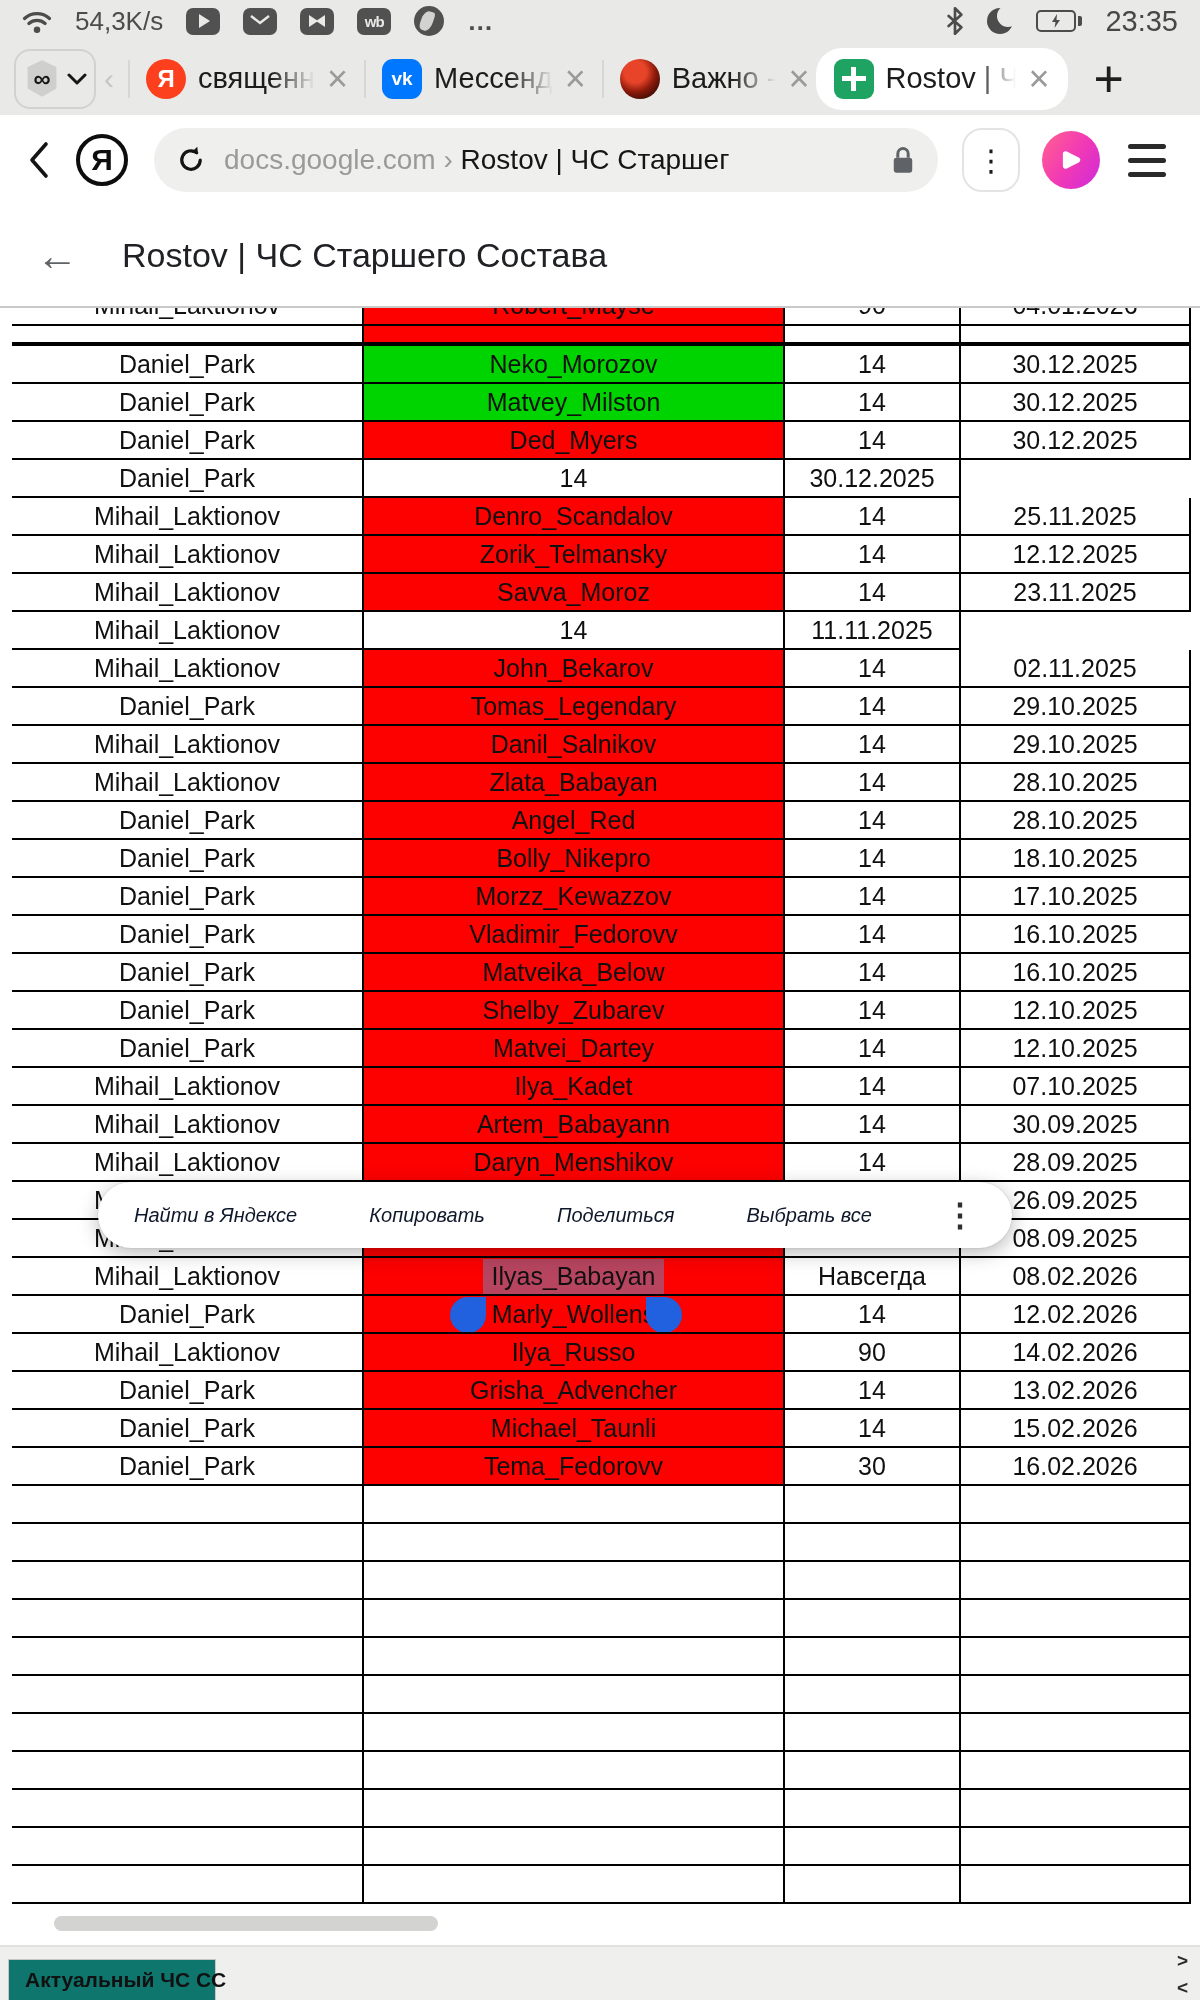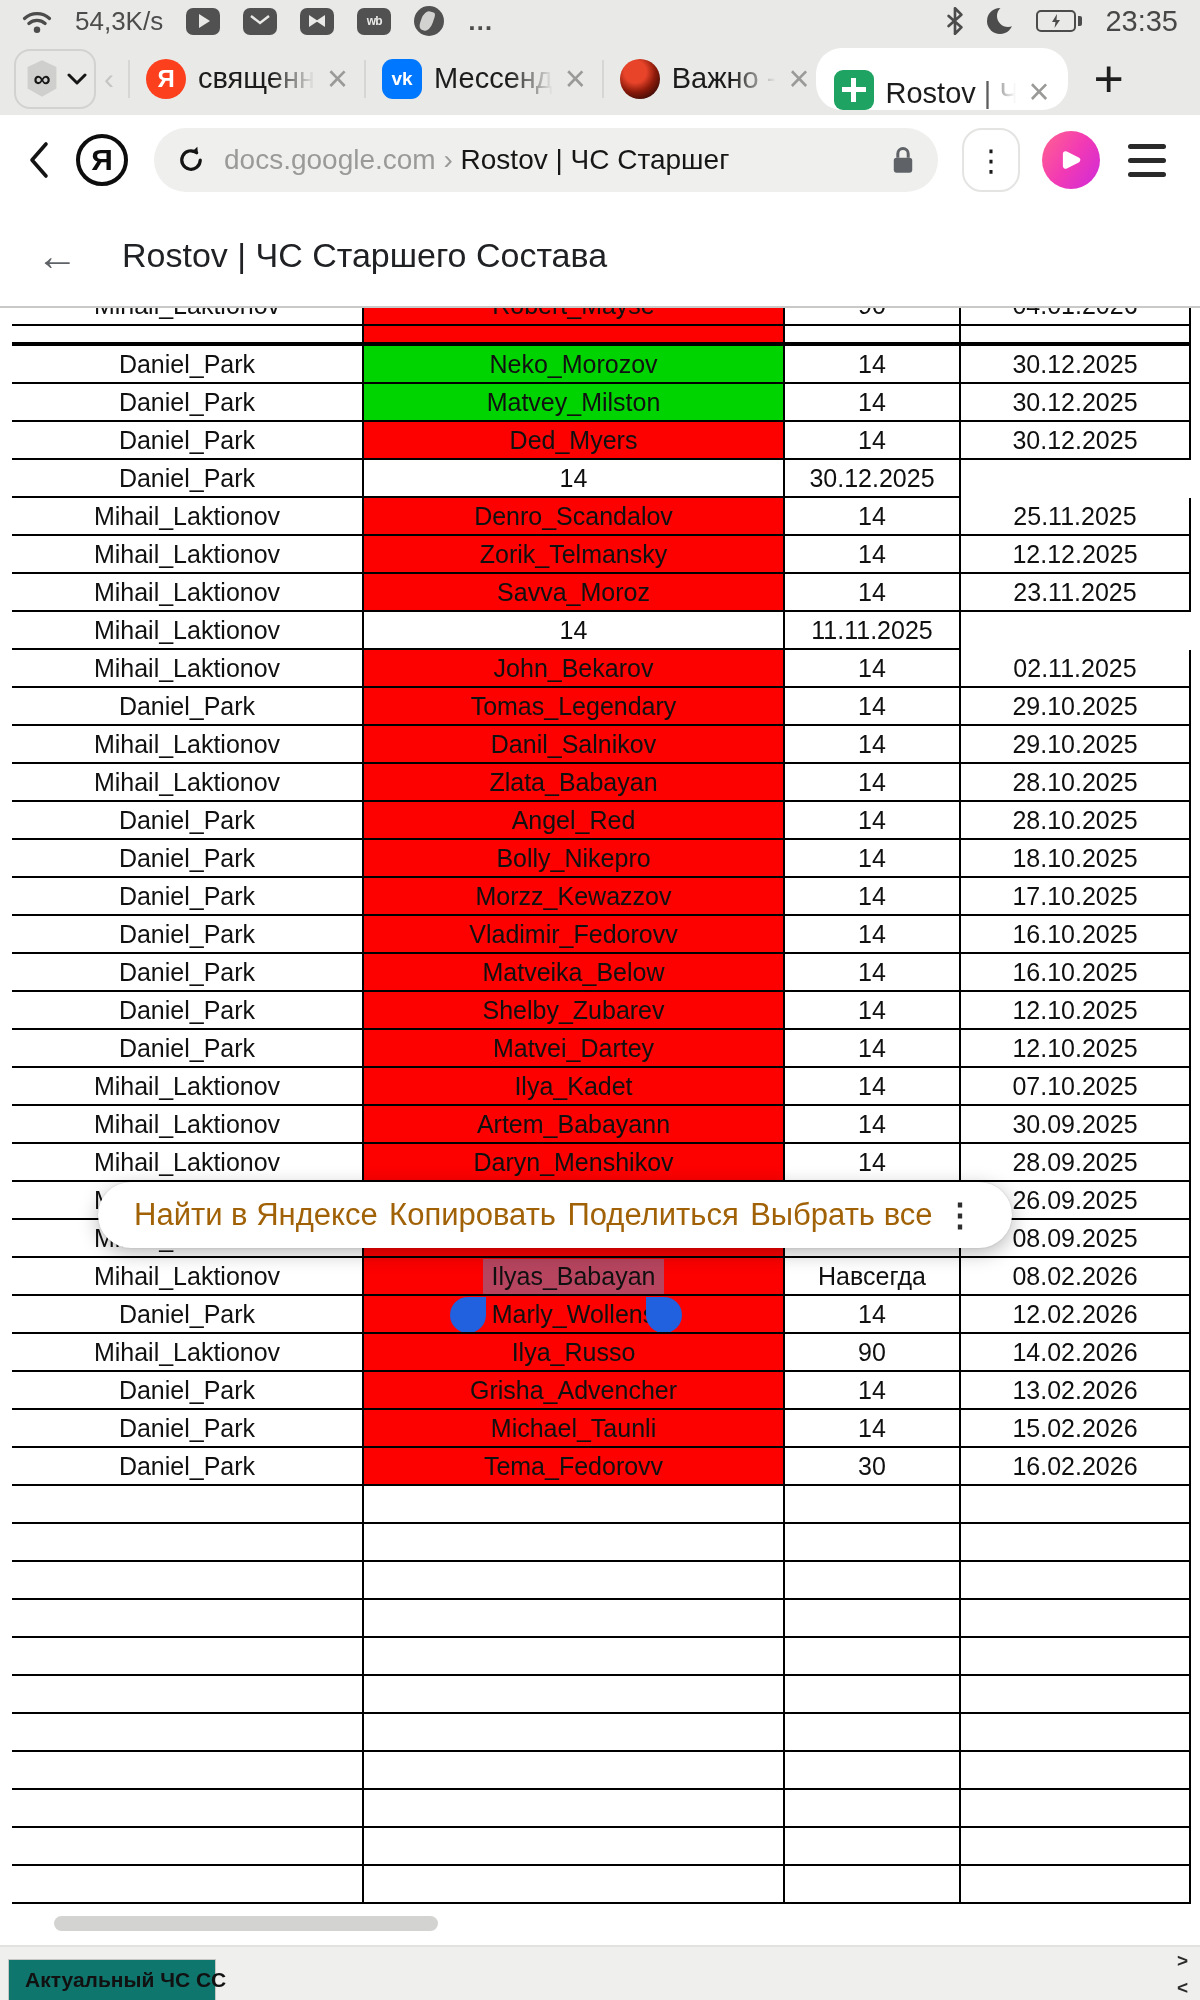--- a/index.html
+++ b/index.html
@@ -18,21 +18,21 @@
   .sb-group{ display:flex; align-items:center; gap:23px; }
   .sb-text{ font-size:26px; color:#4c4c4c; }
   .sb-time{ font-size:29px; color:#474747; }
   .appico{ width:34px; height:27px; border-radius:7px; background:#515151;
     display:flex; align-items:center; justify-content:center; }
   .appico.round{ width:30px; height:30px; border-radius:50%; position:relative; overflow:hidden;}
   .appico.round::after{ content:""; position:absolute; left:7px; top:5px; width:12px; height:20px;
     background:#e9e9e7; border-radius:50% 20% 50% 30%; transform:rotate(18deg); opacity:.85;}
   .appico .tri{ width:0; height:0; border-left:11px solid #e9e9e7;
     border-top:7px solid transparent; border-bottom:7px solid transparent; margin-left:3px;}
-  .appico.wb{ font-size:12px; font-weight:bold; color:#e9e9e7; letter-spacing:-1px;}
+  .appico.wb{ font-size:15px; font-weight:bold; color:#e9e9e7; letter-spacing:-1px;}
   .ellip{ font-size:26px; color:#4c4c4c; letter-spacing:2px; font-weight:bold;}
   .moon{ width:26px; height:26px; border-radius:50%; background:#4c4c4c; position:relative; overflow:visible;}
   .moon::after{ content:""; position:absolute; left:10px; top:-3px; width:22px; height:22px;
     border-radius:50%; background:#e9e9e7;}
   .battery{ display:flex; align-items:center; gap:2px;}
   .batt-body{ width:40px; height:22px; border:2.5px solid #4c4c4c; border-radius:5px;
     display:flex; align-items:center; justify-content:center;}
   .batt-nub{ width:4px; height:10px; background:#4c4c4c; border-radius:0 2px 2px 0;}
 
   
@@ -46,21 +46,21 @@
   .chev-faint{ color:#c5c5c3; font-size:30px; margin:0 4px 0 8px;}
   .tab-div{ width:2px; height:38px; background:#d6d6d4; margin:0 10px;}
   .tab{ display:flex; align-items:center; gap:12px; padding:0 6px; height:62px; max-width:252px;}
   .tab-title{ font-size:29px; color:#1c1c1c; white-space:nowrap; overflow:hidden;
     max-width:142px; position:relative;}
   .fade-grey::after{ content:""; position:absolute; right:0; top:0; bottom:0; width:44px;
     background:linear-gradient(90deg, rgba(233,233,231,0), #e9e9e7);}
   .fade-white::after{ content:""; position:absolute; right:0; top:0; bottom:0; width:40px;
     background:linear-gradient(90deg, rgba(255,255,255,0), #fff);}
   .tab-x{ font-size:36px; color:#9a9a98; line-height:1;}
-  .tab.active{ background:#fff; border-radius:26px; padding:0 18px;align-items:flex-end; }
+  .tab.active{ background:#fff; border-radius:26px; padding:0 18px; }
   .fav{ width:40px; height:40px; border-radius:50%; flex:none;
     display:flex; align-items:center; justify-content:center;}
   .fav.ya{ background:var(--yandex-red); color:#fff; font-weight:bold; font-size:24px;}
   .fav.vk{ border-radius:11px; background:var(--vk-blue); color:#fff; font-weight:bold; font-size:19px;}
   .fav.wolf{ background:radial-gradient(circle at 38% 32%, #e8442a 0 30%, #8c1a0a 55%, #1c0604 92%);}
   .fav.sheets{ border-radius:9px; background:var(--sheets-green); position:relative;}
   .fav.sheets::before{ content:""; position:absolute; left:8px; right:8px; top:17px; height:5px; background:#fff;}
   .fav.sheets::after{ content:""; position:absolute; top:8px; bottom:8px; left:17px; width:5px; background:#fff;}
   .plus-btn{ font-size:52px; font-weight:300; color:#1e1e1e; margin-left:26px; line-height:1;}
 
@@ -109,21 +109,21 @@
   .sel-highlight{ background:rgba(125,125,175,.55); padding:3px 8px;}
   .handle{ position:absolute; width:36px; height:36px; background:var(--handle-blue); top:1px;}
   .handle.l{ left:86px; border-radius:50% 0 50% 50%;}
   .handle.r{ left:282px; border-radius:0 50% 50% 50%;}
 
   
   .context-menu{ position:absolute; left:98px; top:874px; width:914px; height:66px;
     background:#fff; border-radius:34px; display:flex; align-items:center;
     justify-content:space-between; padding:0 36px;
     box-shadow:0 5px 20px rgba(0,0,0,.28), 0 0 2px rgba(0,0,0,.15);}
-  .cm-item{ font-size:31px; color:#a16207; white-space:nowrap;}
+  .cm-item{ font-size:20px; color:#0f172a; white-space:nowrap;font-style:italic;}
   .cm-more{ font-size:32px; color:#2e2e2e; font-weight:bold;}
 
   .h-scrollbar{ position:absolute; left:54px; top:1608px; width:384px; height:15px;
     border-radius:8px; background:#d3d3d1;}
 
   
   .bottom-bar{ position:relative; height:55px; background:#efefee; border-top:2px solid #e2e2e0;}
   .sheet-tab{ position:absolute; left:8px; top:12px; bottom:0; width:208px; background:#0f766e;
     border:1px solid #c6c6c4; border-bottom:none; display:flex; align-items:center;
     padding-left:16px; font-size:21px; font-weight:bold; color:#111; white-space:nowrap;}

